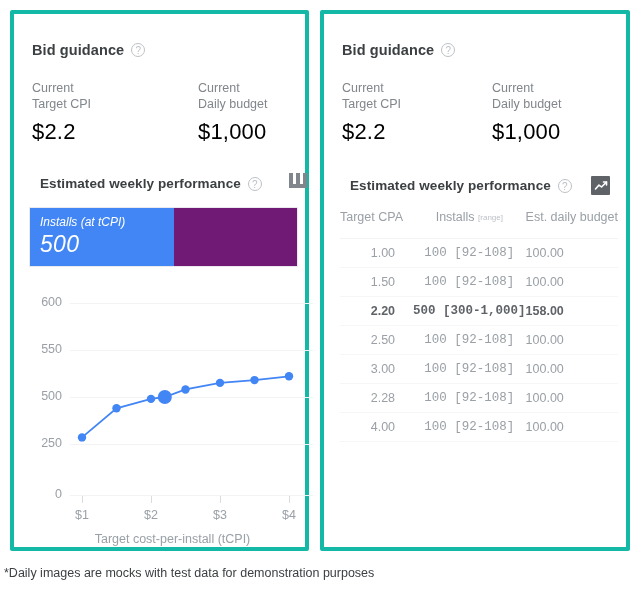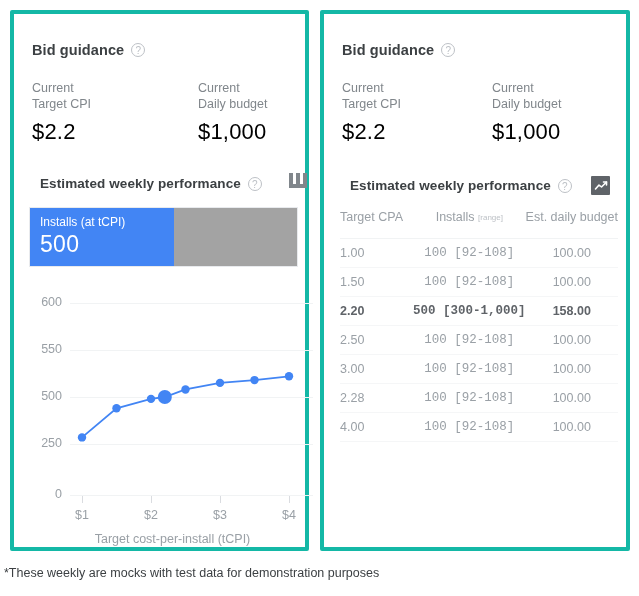--- a/index.html
+++ b/index.html
@@ -118,21 +118,22 @@
     border-radius: 1px;
   }
 
   
   .tile-row {
     position: absolute;
     left: 15px; top: 193px;
     width: 269px; height: 60px;
     border: 1px solid #e8eaed;
     box-sizing: border-box;
-    background: #a3a3a3;
+    background: #701a75;
+    font-style: italic;
   }
   .tile-blue {
     position: absolute;
     left: 0; top: 0;
     width: 144px; height: 58px;
     background: #4285f4;
     box-sizing: border-box;
     padding: 7px 0 0 10px;
     cursor: pointer;
   }
@@ -184,23 +185,23 @@
   #perf-table th.c0 { text-align: left; }
   #perf-table th.c1 { text-align: center; }
   #perf-table th.c2 { text-align: right; }
   .range-sub { font-size: 8px; color: #bdc1c6; vertical-align: middle; }
   #perf-table td {
     color: #9aa0a6;
     padding: 7px 0;
     border-bottom: 1px solid #f5f6f7;
     white-space: nowrap;
   }
-  #perf-table td.c0 { text-align: left; padding-right: 18px; width: 72px; margin-top: 46px; }
+  #perf-table td.c0 { text-align: right; padding-right: 18px; width: 72px; margin-top: 46px; }
   #perf-table td.c1 { text-align: center; font-family: Liberation Mono, monospace; }
-  #perf-table td.c2 { text-align: center; width: 92px; }
+  #perf-table td.c2 { text-align: left; width: 92px; }
   #perf-table tr.highlight td { color: #5f6368; font-weight: bold; }
 
   
   #footnote {
     position: absolute;
     left: 4px; top: 566px;
     font-size: 12.5px;
     color: #3c4043;
   }
 </style>
@@ -364,14 +365,14 @@
           </tr>
           <tr>
             <td class="c0">4.00</td>
             <td class="c1">100 [92-108]</td>
             <td class="c2">100.00</td>
           </tr>
         </tbody>
     </table>
   </div>
 
-  <div id="footnote">*These weekly are mocks with test data for demonstration purposes</div>
+  <div id="footnote">*Daily images are mocks with test data for demonstration purposes</div>
 </div>
 
 </body></html>

